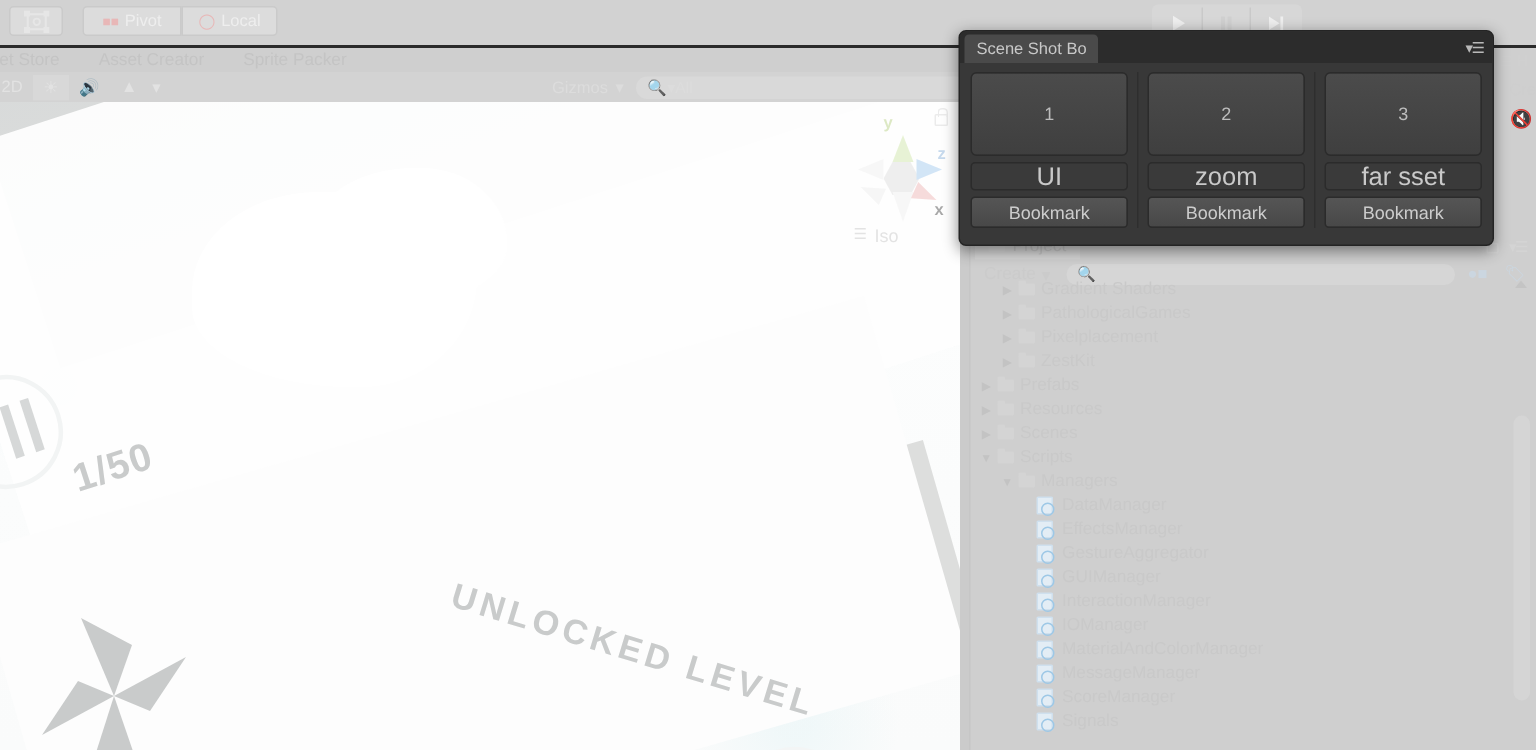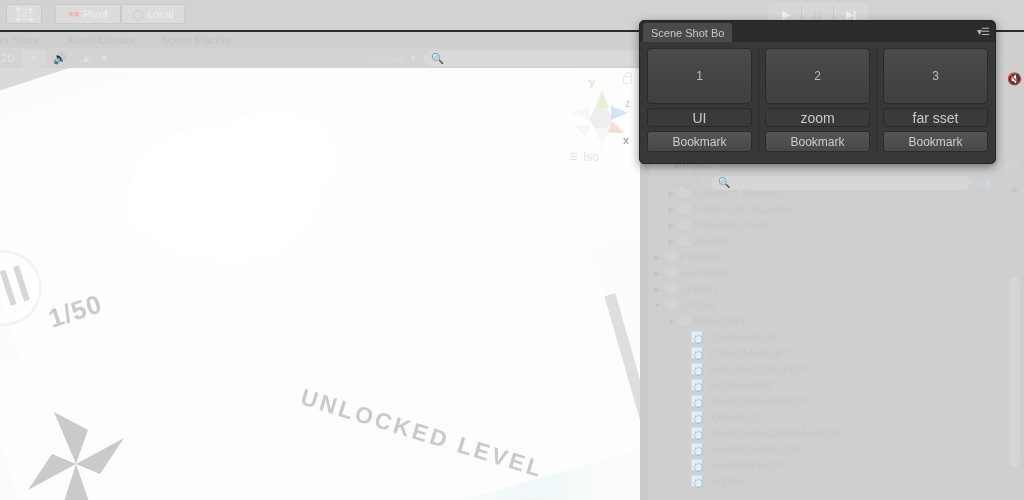--- a/index.html
+++ b/index.html
@@ -219,21 +219,21 @@
     height:56px; border-radius:4px;
     background:linear-gradient(180deg,#4b4b4b,#3f3f3f);
     border:1px solid #2b2b2b;
     display:flex; align-items:center; justify-content:center;
     color:#bcbcbc; font-size:12px;
   }
   .bm-name{
     height:19px; border-radius:3px;
     background:#3a3a3a; border:1px solid #2b2b2b;
     display:flex; align-items:center; justify-content:center;
-    color:#c9c9c9; font-size:14px;
+    color:#c9c9c9; font-size:17px;
   }
   .bm-btn{
     height:21px; border-radius:3px;
     background:linear-gradient(180deg,#555555,#484848);
     border:1px solid #2b2b2b;
     display:flex; align-items:center; justify-content:center;
     color:#cccccc; font-size:12px;
   }
   .bm-sep{ width:1px; background:#2e2e2e; }
 

